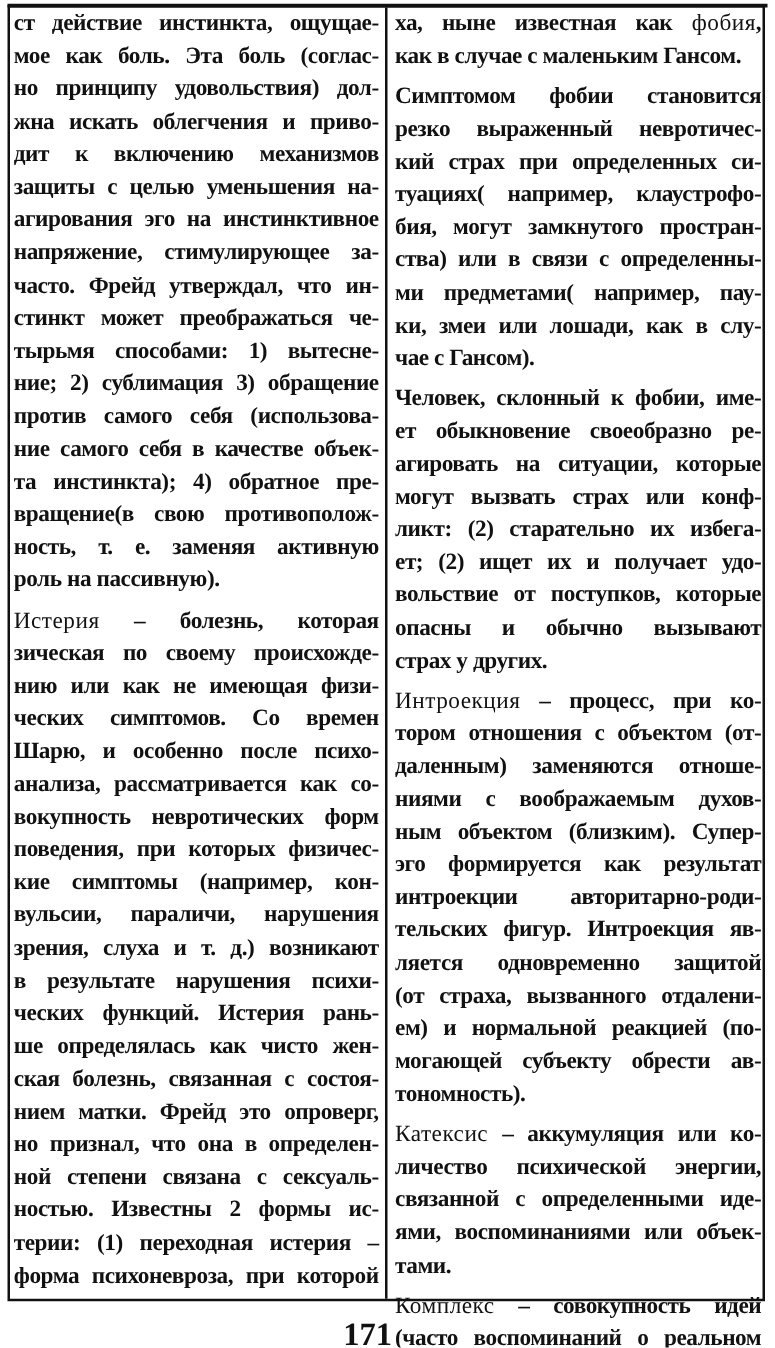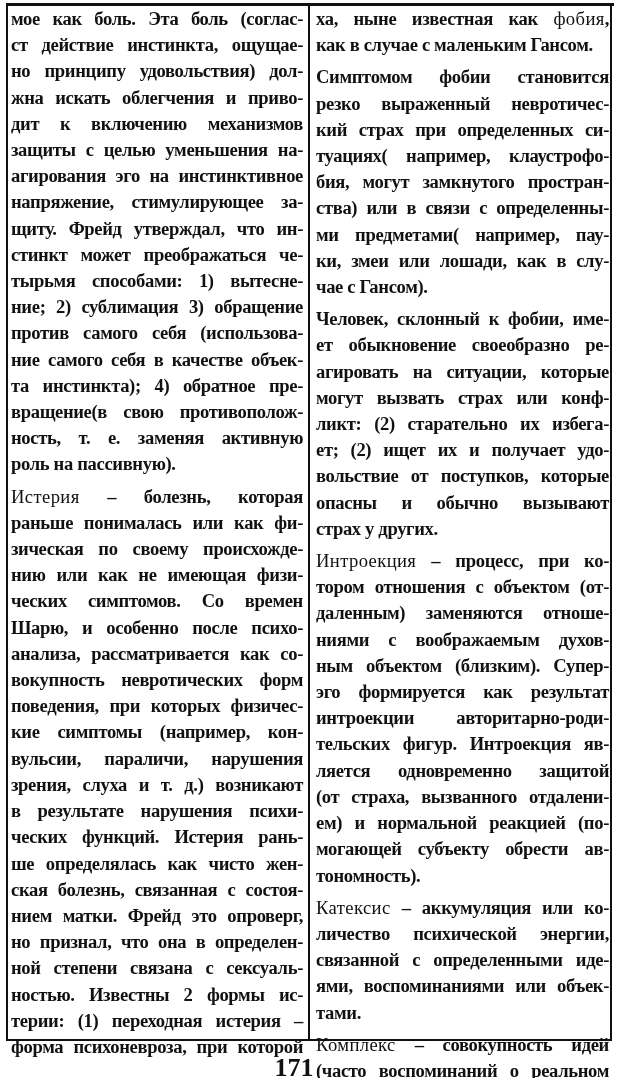--- a/index.html
+++ b/index.html
@@ -22,42 +22,41 @@
 </style>
 </head>
 <body>
 
 <div class="frame-top"></div>
 <div class="frame"></div>
 <div class="divider"></div>
 
 <div class="col left">
   <div class="para">
+      <span class="line">ст действие инстинкта, ощущае-</span>
       <span class="line">мое как боль. Эта боль (соглас-</span>
-      <span class="line">ст действие инстинкта, ощущае-</span>
       <span class="line">но принципу удовольствия) дол-</span>
       <span class="line">жна искать облегчения и приво-</span>
       <span class="line">дит к включению механизмов</span>
       <span class="line">защиты с целью уменьшения на-</span>
       <span class="line">агирования эго на инстинктивное</span>
       <span class="line">напряжение, стимулирующее за-</span>
-      <span class="line">щиту. Фрейд утверждал, что ин-</span>
+      <span class="line">часто. Фрейд утверждал, что ин-</span>
       <span class="line">стинкт может преображаться че-</span>
       <span class="line">тырьмя способами: 1) вытесне-</span>
       <span class="line">ние; 2) сублимация 3) обращение</span>
       <span class="line">против самого себя (использова-</span>
       <span class="line">ние самого себя в качестве объек-</span>
       <span class="line">та инстинкта); 4) обратное пре-</span>
       <span class="line">вращение(в свою противополож-</span>
       <span class="line">ность, т. е. заменяя активную</span>
       <span class="line last">роль на пассивную).</span>
     </div>
   <div class="para">
       <span class="line"><span class="term">Истерия</span><span class=""> – болезнь, которая</span></span>
-      <span class="line">раньше понималась или как фи-</span>
       <span class="line">зическая по своему происхожде-</span>
       <span class="line">нию или как не имеющая физи-</span>
       <span class="line">ческих симптомов. Со времен</span>
       <span class="line">Шарю, и особенно после психо-</span>
       <span class="line">анализа, рассматривается как со-</span>
       <span class="line">вокупность невротических форм</span>
       <span class="line">поведения, при которых физичес-</span>
       <span class="line">кие симптомы (например, кон-</span>
       <span class="line">вульсии, параличи, нарушения</span>
       <span class="line">зрения, слуха и т. д.) возникают</span>

